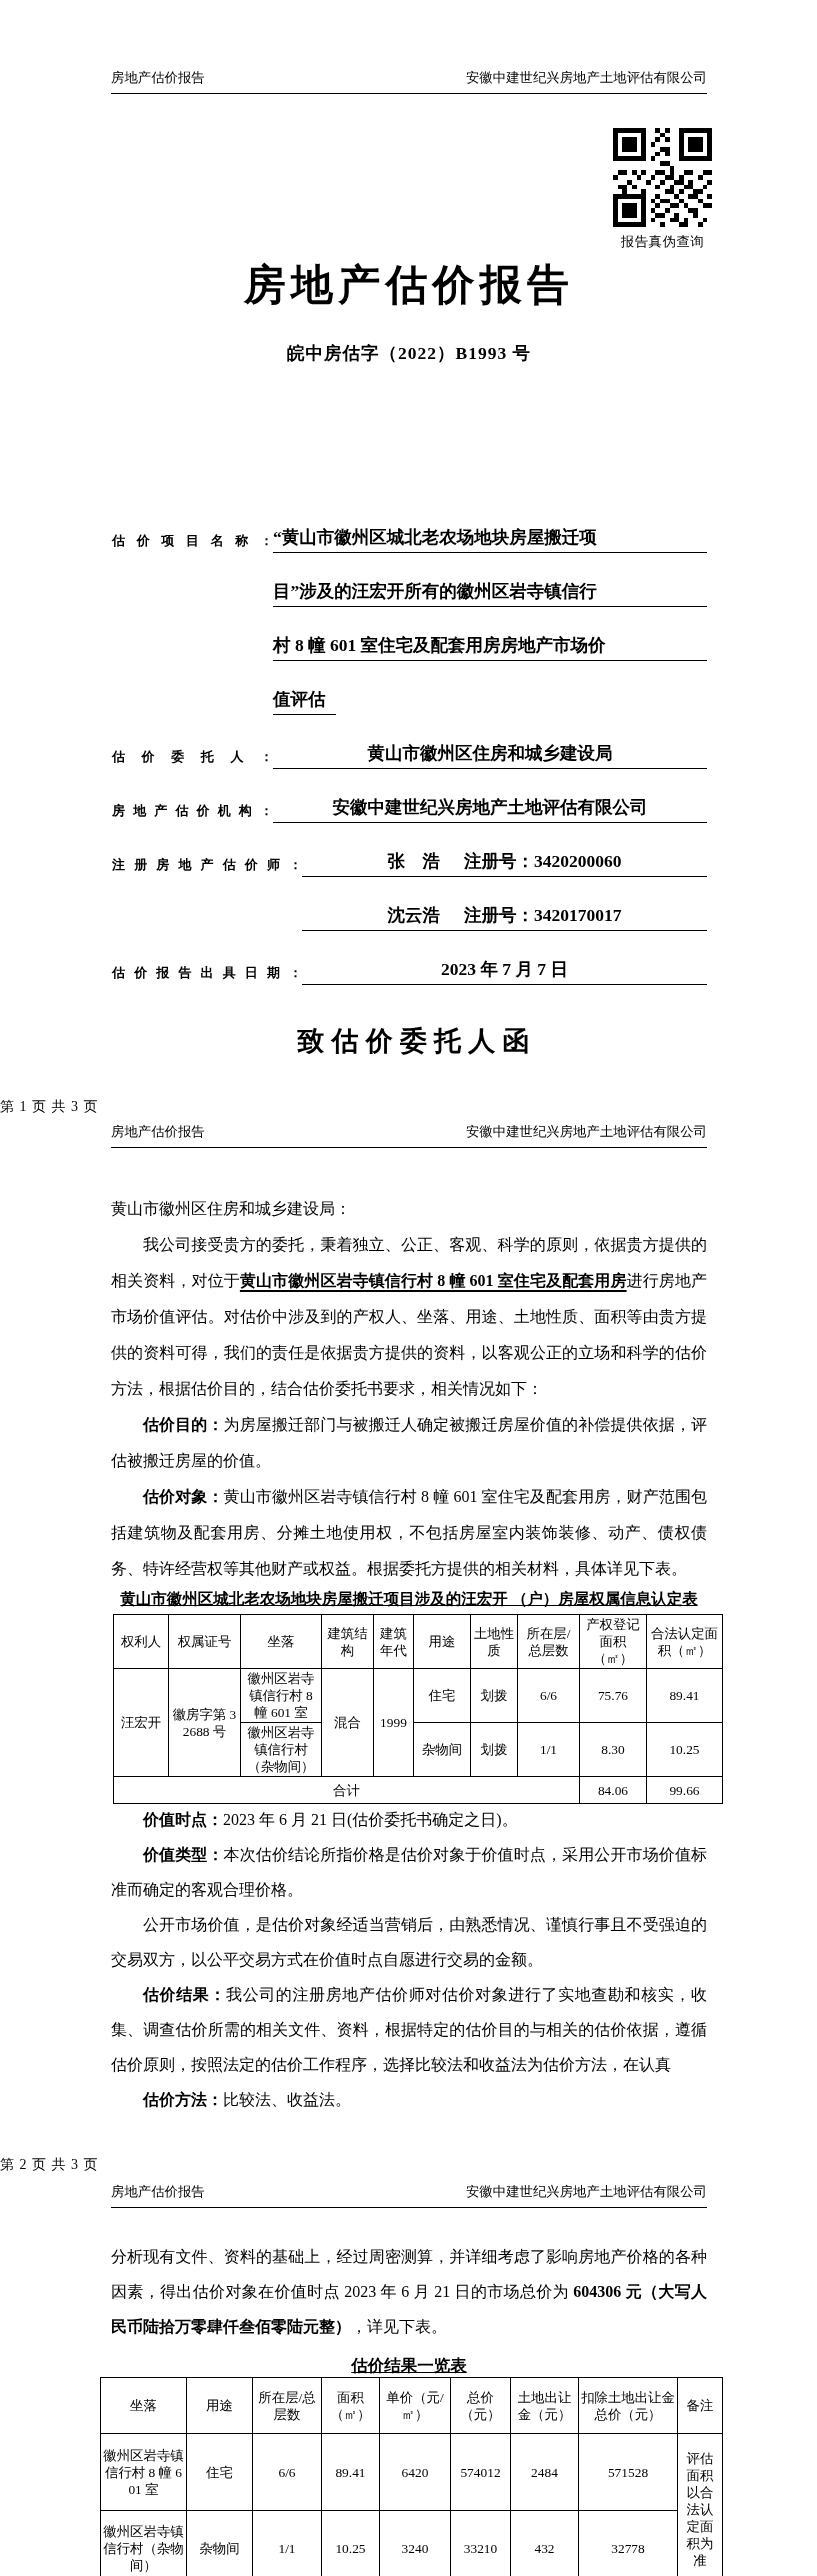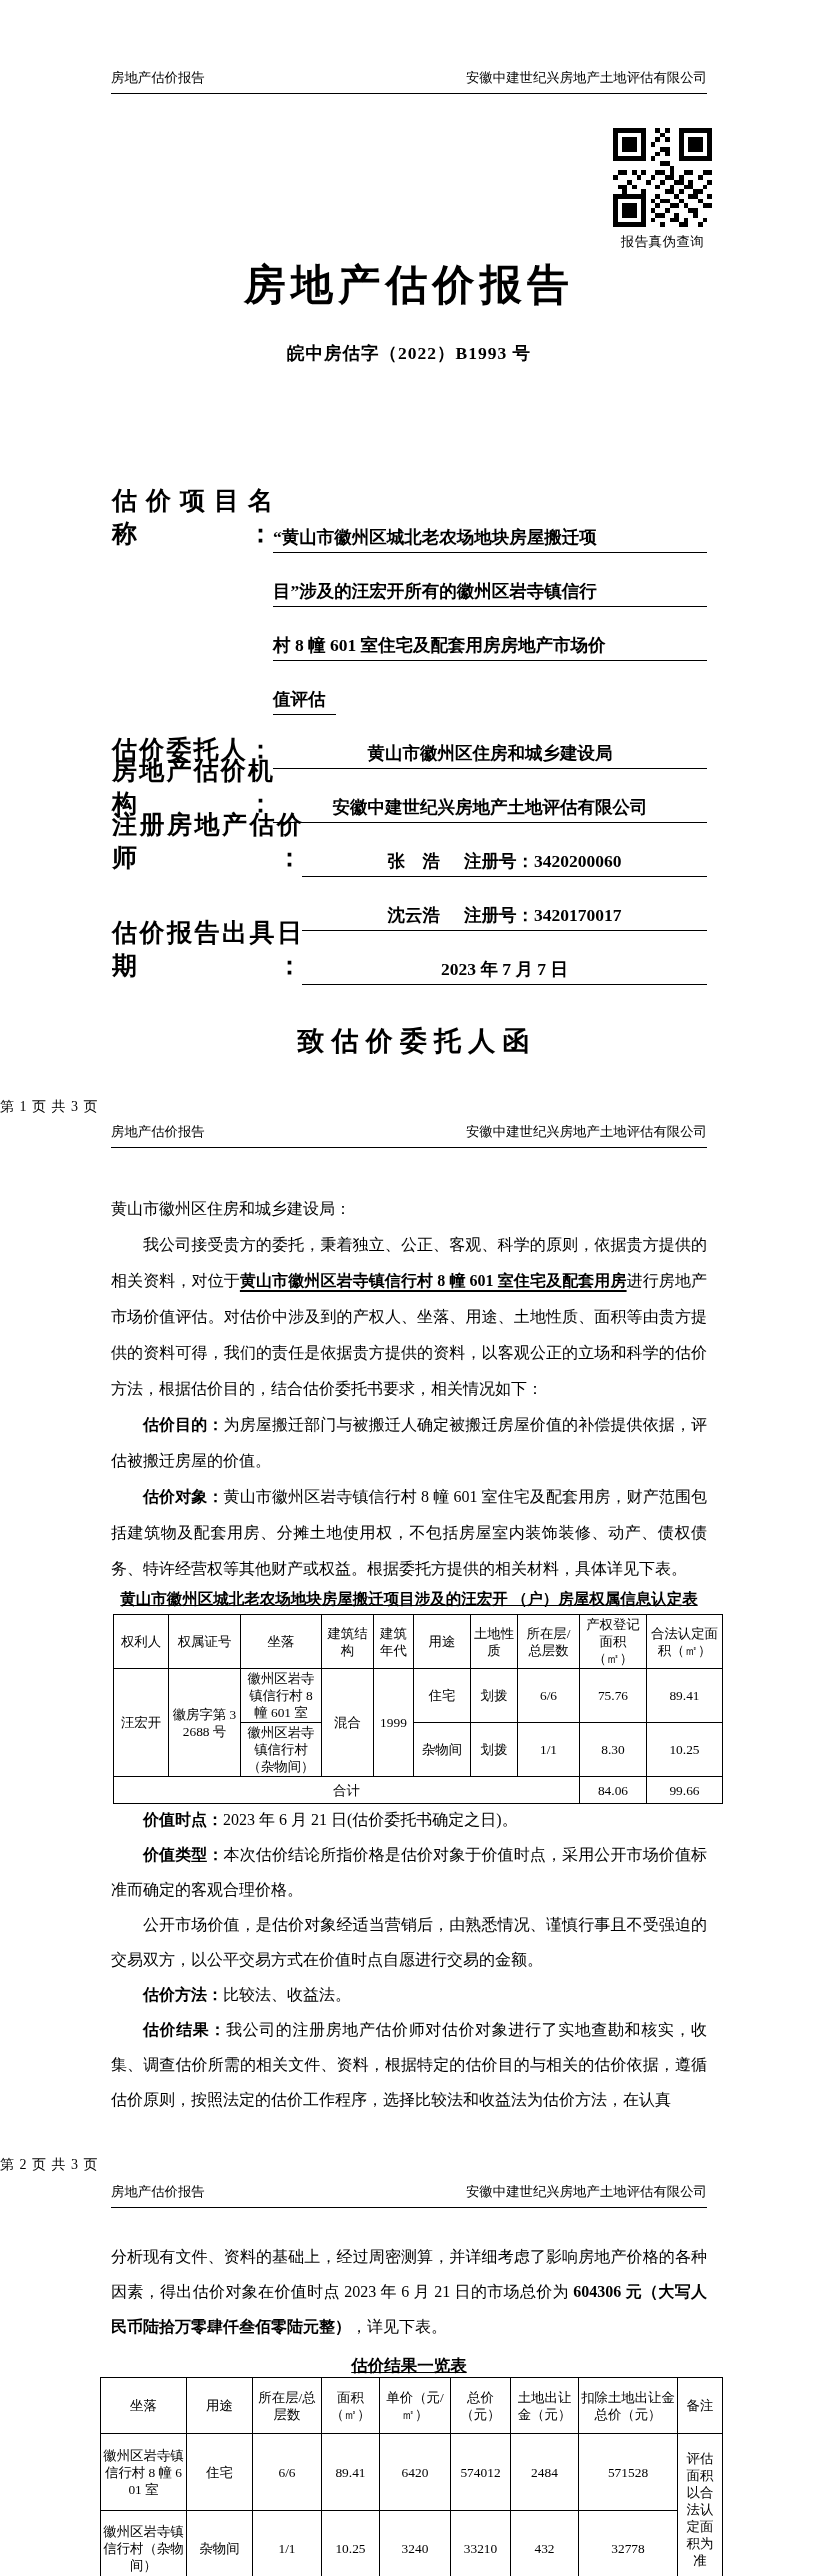--- a/index.html
+++ b/index.html
@@ -31,21 +31,21 @@
   .doc-title{
     position:absolute;top:257px;left:0;width:100%;
     text-align:center;font-size:42px;font-weight:bold;letter-spacing:5.2px;
   }
   .doc-no{
     position:absolute;top:341px;left:0;width:100%;
     text-align:center;font-size:17.5px;font-weight:bold;letter-spacing:1px;
   }
   .fields{position:absolute;left:112px;top:499px;width:595px;}
   .frow{display:flex;align-items:flex-end;height:54px;}
-  .flabel{font-size:25px;font-weight:bold;flex:0 0 161px;text-align:justify;text-align-last:justify;padding-bottom:3.1px;}
+  .flabel{font-size:13px;font-weight:bold;flex:0 0 161px;text-align:justify;text-align-last:justify;padding-bottom:3.1px;}
   .flabel.wide{flex:0 0 190px;}
   .fspacer{flex:0 0 161px;}
   .fspacer.wide{flex:0 0 190px;}
   .fline{flex:1;border-bottom:1.5px solid #000;padding-bottom:3.1px;font-size:17.5px;font-weight:bold;}
   .fline.center{text-align:center;}
   .fline.short{flex:0 0 auto;padding-right:10.3px;}
   .fpair{display:inline-flex;gap:24px;}
   
   .letter-heading{
     position:absolute;top:1023px;left:8px;width:100%;
@@ -297,22 +297,22 @@
       <td>84.06</td>
       <td>99.66</td>
     </tr>
   </tbody>
     </table>
 
   <div class="body tight" style="top:1802px;height:314px;">
     <p><b>价值时点：</b><span>2023 年 6 月 21 日(估价委托书确定之日)。</span></p>
     <p><b>价值类型：</b><span>本次估价结论所指价格是估价对象于价值时点，采用公开市场价值标准而确定的客观合理价格。</span></p>
     <p><span>公开市场价值，是估价对象经适当营销后，由熟悉情况、谨慎行事且不受强迫的交易双方，以公平交易方式在价值时点自愿进行交易的金额。</span></p>
+    <p><b>估价结果：</b><span>我公司的注册房地产估价师对估价对象进行了实地查勘和核实，收集、调查估价所需的相关文件、资料，根据特定的估价目的与相关的估价依据，遵循估价原则，按照法定的估价工作程序，选择比较法和收益法为估价方法，在认真</span></p>
     <p><b>估价方法：</b><span>比较法、收益法。</span></p>
-    <p><b>估价结果：</b><span>我公司的注册房地产估价师对估价对象进行了实地查勘和核实，收集、调查估价所需的相关文件、资料，根据特定的估价目的与相关的估价依据，遵循估价原则，按照法定的估价工作程序，选择比较法和收益法为估价方法，在认真</span></p>
   </div>
 
   <div class="page-marker" style="top:2156px;">第 2 页 共 3 页</div>
 
   <div class="page-header" style="top:2183px;">
     <span>房地产估价报告</span>
     <span>安徽中建世纪兴房地产土地评估有限公司</span>
   </div>
 
   <div class="body tight" style="top:2239px;height:106px;">

